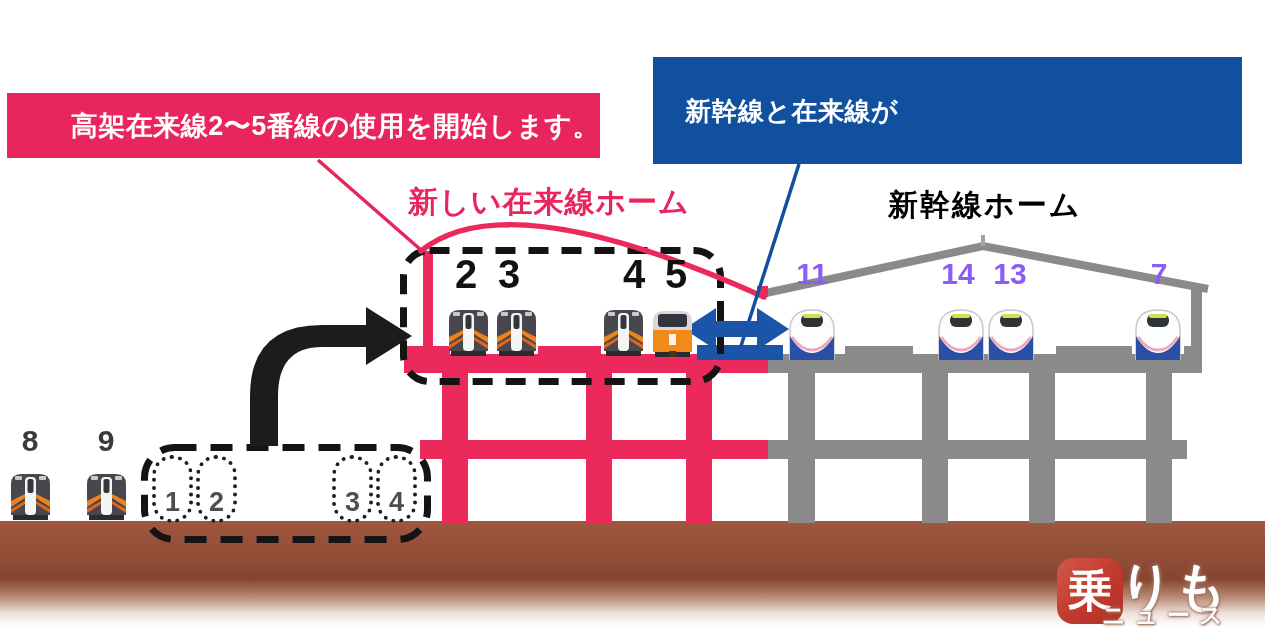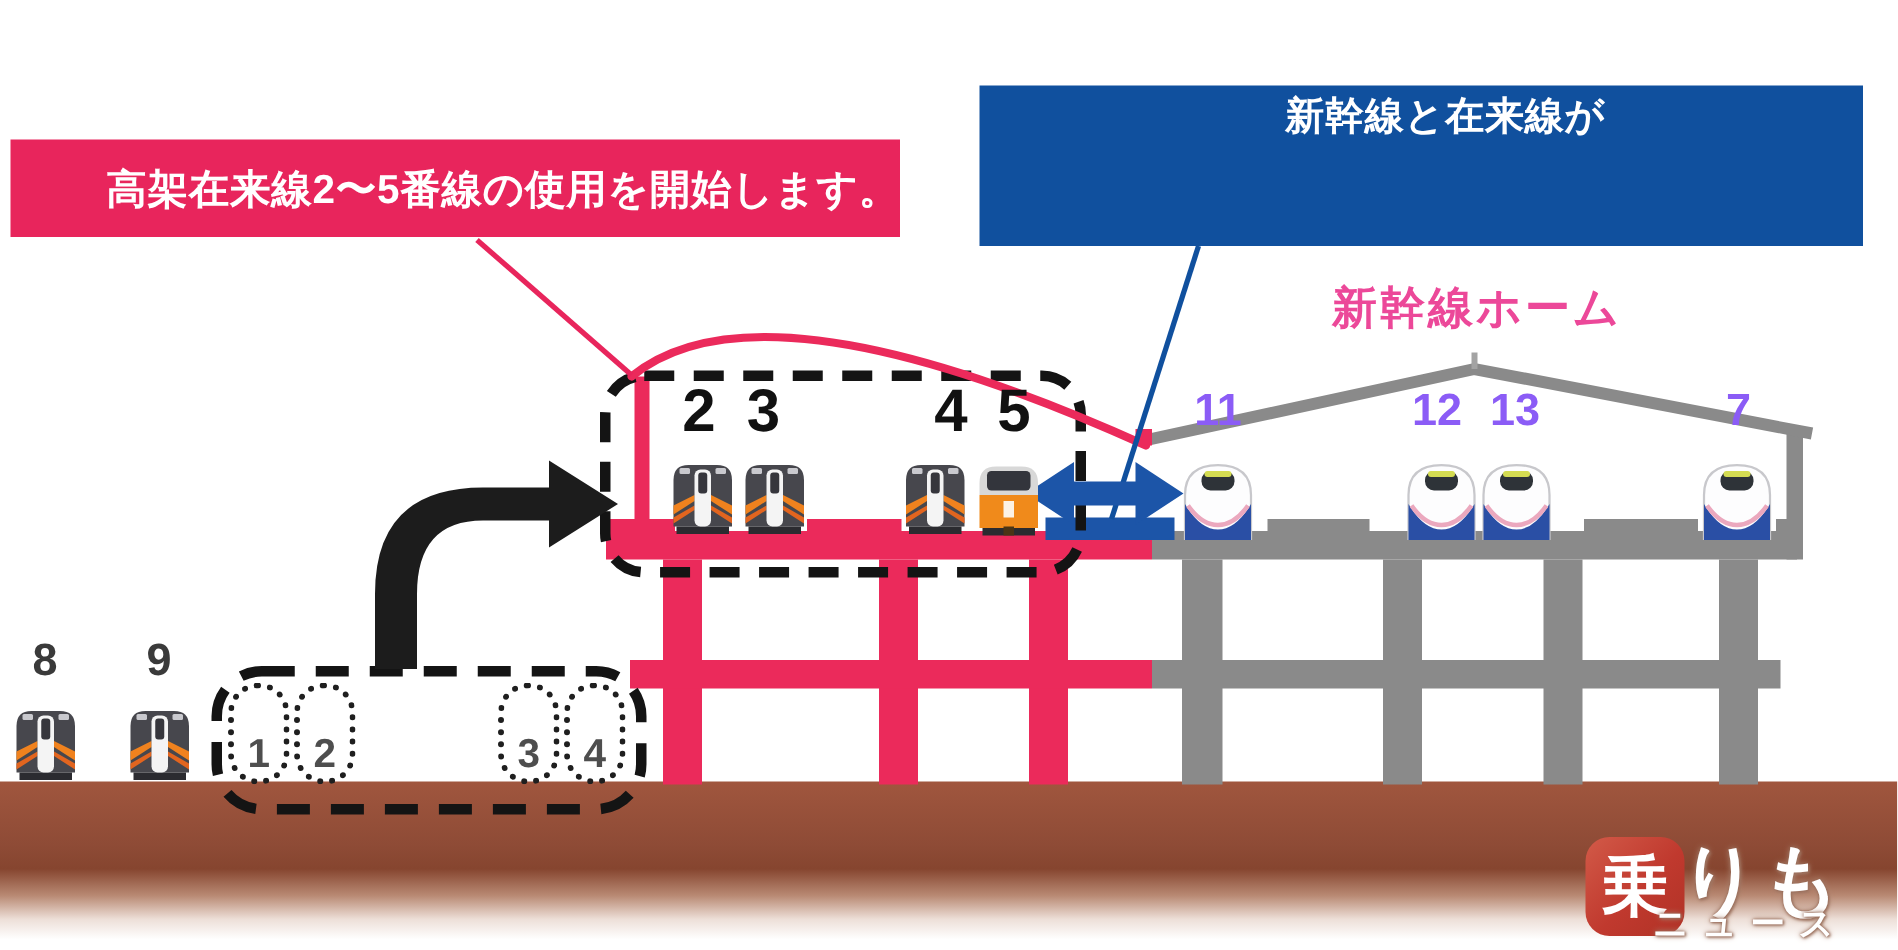--- a/index.html
+++ b/index.html
@@ -7,25 +7,25 @@
        font-family:"Liberation Sans","DejaVu Sans",sans-serif;}
   .abs{position:absolute;}
   
   #ground{left:0;top:521px;width:1265px;height:112px;
     background:linear-gradient(to bottom,#A0563E 0%,#8E4B36 38%,#86452F 52%,#B98A74 68%,#EDDFD8 82%,#ffffff 94%);}
   
   .callout{color:#fff;font-weight:bold;}
   #red-box{left:7px;top:93px;width:593px;height:65px;background:#E8255C;
     display:flex;align-items:center;justify-content:flex-end;font-size:27px;letter-spacing:.5px;}
   #blue-box{left:653px;top:57px;width:589px;height:107px;background:#10509E;
-    display:flex;flex-direction:row;justify-content:center;padding-left:32px;box-sizing:border-box;
+    display:flex;flex-direction:column;justify-content:center;padding-left:32px;box-sizing:border-box;
     font-size:26px;line-height:40px;letter-spacing:.5px;}
   
   #label-new-local{left:408px;top:182px;width:320px;font-size:30px;font-weight:bold;color:#E8255C;letter-spacing:1px;}
-  #label-shinkansen{left:888px;top:185px;width:260px;font-size:30px;font-weight:bold;color:#ec4899;letter-spacing:2px;}
+  #label-shinkansen{left:888px;top:185px;width:260px;font-size:30px;font-weight:bold;color:#000000;letter-spacing:2px;}
   
   .num{position:absolute;text-align:center;color:#111;}
   .num-big{font-size:40px;font-weight:bold;width:60px;}
   .num-shk{font-size:30px;font-weight:600;color:#8b5cf6;width:70px;}
   .num-gnd{font-size:30px;font-weight:600;color:#3A3A3A;width:60px;}
   
   .ghost{position:absolute;width:41px;height:68px;border:4px dotted #1F1F1F;border-radius:20px;box-sizing:border-box;}
   .ghost span{position:absolute;left:0;right:0;bottom:1px;text-align:center;
     font-size:27px;font-weight:600;color:#4E4E4E;}
   .train{position:absolute;line-height:0;}
@@ -141,21 +141,21 @@
  <rect x="20" y="43" width="7" height="6" fill="#4A3415"></rect>
 </svg></div>
       <div class="num num-shk" style="left:777px;top:257px;">11</div>
       <div class="train" style="left:787px;top:306px;"><svg width="50" height="54" viewBox="0 0 50 54">
  <path d="M3 54 L3 24 Q3 4 25 4 Q47 4 47 24 L47 54 Z" fill="#FDFDFE" stroke="#C8C8CC" stroke-width="1.5"></path>
  <path d="M3 30 Q13 47 25 47 Q37 47 47 30 L47 54 L3 54 Z" fill="#2A4FA5"></path>
  <path d="M5 31 Q14 44 25 44 Q36 44 45 31" stroke="#EBA8BE" stroke-width="3" fill="none"></path>
  <rect x="14" y="8" width="22" height="13" rx="6" fill="#2E3338"></rect>
  <rect x="16" y="8" width="18" height="4" rx="2" fill="#D4DC52"></rect>
 </svg></div>
-      <div class="num num-shk" style="left:923px;top:257px;">12</div>
+      <div class="num num-shk" style="left:923px;top:257px;">14</div>
       <div class="train" style="left:936px;top:306px;"><svg width="50" height="54" viewBox="0 0 50 54">
  <path d="M3 54 L3 24 Q3 4 25 4 Q47 4 47 24 L47 54 Z" fill="#FDFDFE" stroke="#C8C8CC" stroke-width="1.5"></path>
  <path d="M3 30 Q13 47 25 47 Q37 47 47 30 L47 54 L3 54 Z" fill="#2A4FA5"></path>
  <path d="M5 31 Q14 44 25 44 Q36 44 45 31" stroke="#EBA8BE" stroke-width="3" fill="none"></path>
  <rect x="14" y="8" width="22" height="13" rx="6" fill="#2E3338"></rect>
  <rect x="16" y="8" width="18" height="4" rx="2" fill="#D4DC52"></rect>
 </svg></div>
       <div class="num num-shk" style="left:975px;top:257px;">13</div>
       <div class="train" style="left:986px;top:306px;"><svg width="50" height="54" viewBox="0 0 50 54">
  <path d="M3 54 L3 24 Q3 4 25 4 Q47 4 47 24 L47 54 Z" fill="#FDFDFE" stroke="#C8C8CC" stroke-width="1.5"></path>
@@ -212,20 +212,21 @@
       </div>
     </div>
 
   <div id="red-box" class="abs callout">
     <span>高架在来線2〜5番線の使用を開始します。</span>
   </div>
   <div id="blue-box" class="abs callout">
     <span>新幹線と在来線が</span>
   </div>
 
+  <div id="label-new-local" class="abs">新しい在来線ホーム</div>
   <div id="label-shinkansen" class="abs">新幹線ホーム</div>
 
   <div id="logo-badge" class="abs">
     <span>乗</span>
   </div>
   <div id="logo-main" class="abs">りもの</div>
   <div id="logo-sub" class="abs">ニュース</div>
 
 </div>
 

